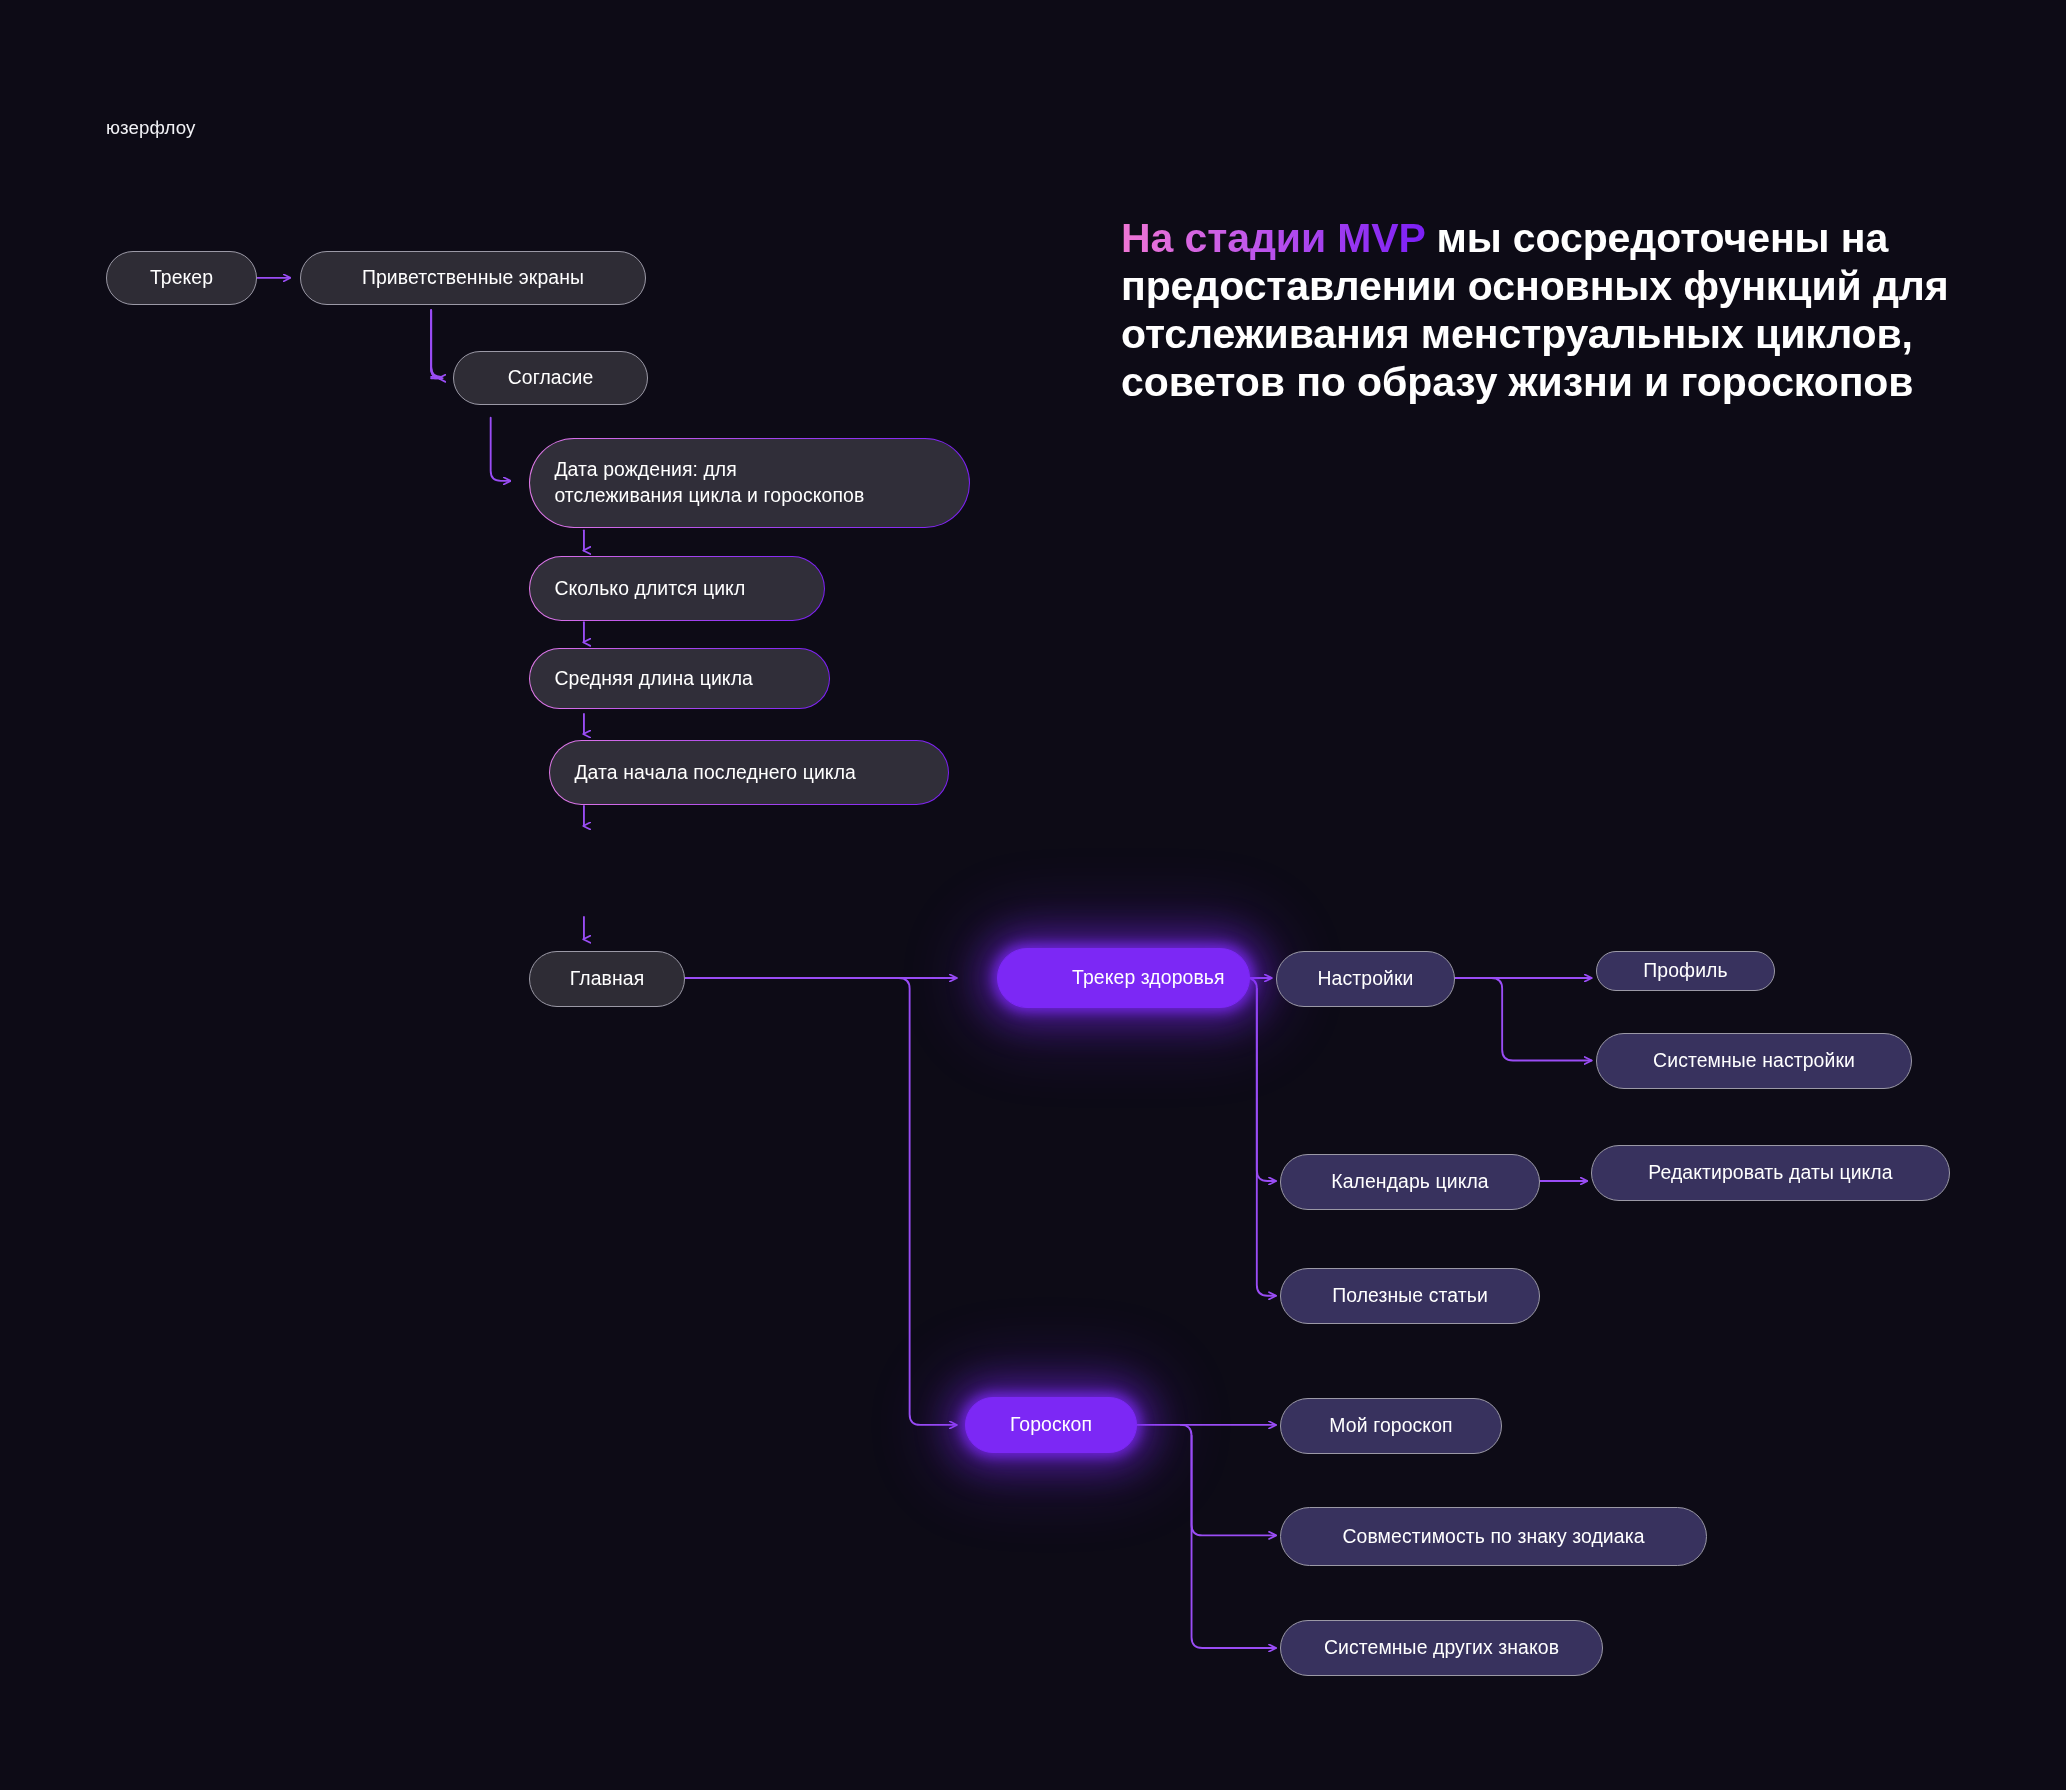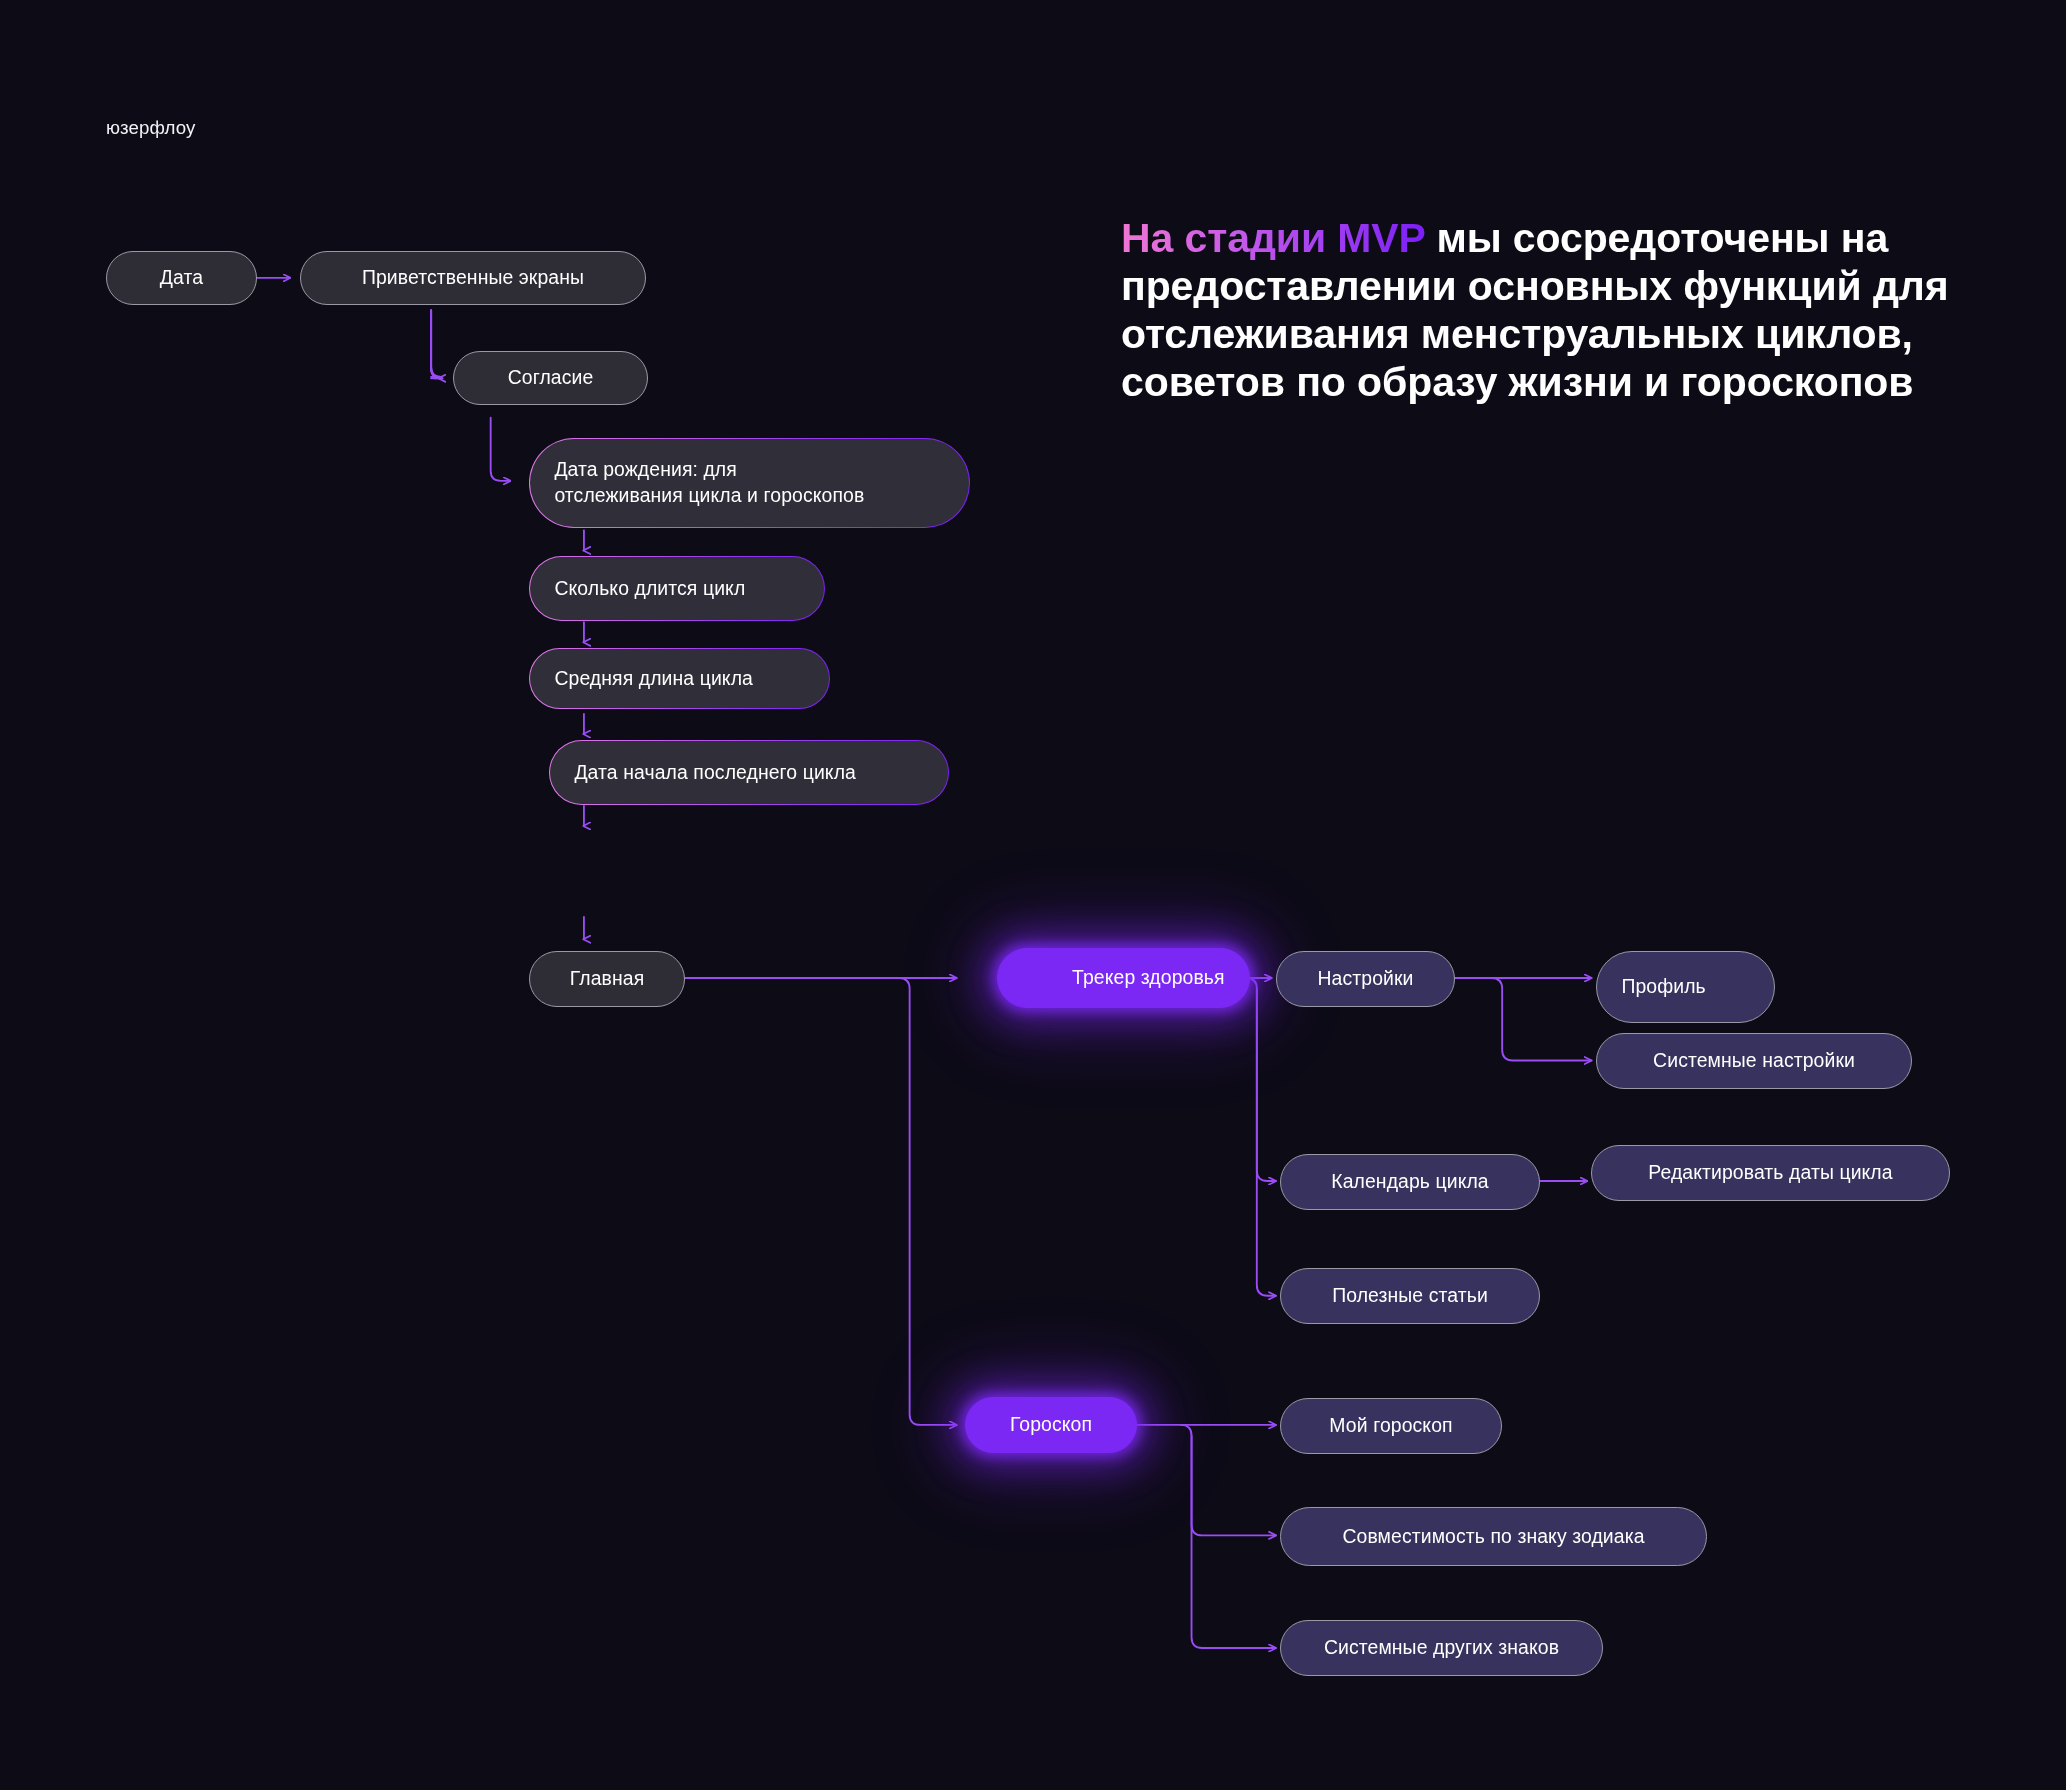--- a/index.html
+++ b/index.html
@@ -183,21 +183,21 @@
   </svg>
 
   <div class="caption">юзерфлоу</div>
 
   <div class="headline">
     <span class="accent">На стадии MVP</span><span> мы сосредоточены на предоставлении основных функций для отслеживания менструальных циклов, советов по образу жизни и гороскопов</span>
   </div>
 
 
   <div class="node plain" style="left:106px;  top:251px;  width:151px; height:54px;  justify-content:center;">
-    <span>Дата</span></div>
+    <span>Трекер</span></div>
 
   <div class="node plain" style="left:300px;  top:251px;  width:346px; height:54px;  justify-content:center;">
     <span>Приветственные экраны</span></div>
 
   <div class="node plain" style="left:453px;  top:351px;  width:195px; height:54px;  justify-content:center;">
     <span>Согласие</span></div>
 
   <div class="node grad" style="left:529px;  top:438px;  width:441px; height:90px;">
     <span>Дата рождения: для
 отслеживания цикла и гороскопов</span></div>
@@ -214,21 +214,21 @@
 
   <div class="node plain" style="left:529px;  top:951px; width:156px; height:56px; justify-content:center;">
     <span>Главная</span></div>
 
   <div class="node bright" style="left:965px; top:948px; width:253px; height:60px; justify-content:flex-end;margin-left:32px;">
     <span>Трекер здоровья</span></div>
 
   <div class="node leaf" style="left:1276px; top:951px; width:179px; height:56px; justify-content:center;">
     <span>Настройки</span></div>
 
-  <div class="node leaf" style="left:1596px; top:951px; width:179px; height:72px; justify-content:flex-start;">
+  <div class="node leaf" style="left:1596px; top:951px; width:179px; height:40px; justify-content:center;">
     <span>Профиль</span></div>
 
   <div class="node leaf" style="left:1596px; top:1033px; width:316px; height:56px; justify-content:center;">
     <span>Системные настройки</span></div>
 
   <div class="node leaf" style="left:1280px; top:1154px; width:260px; height:56px; justify-content:center;">
     <span>Календарь цикла</span></div>
 
   <div class="node leaf" style="left:1591px; top:1145px; width:359px; height:56px; justify-content:center;">
     <span>Редактировать даты цикла</span></div>

